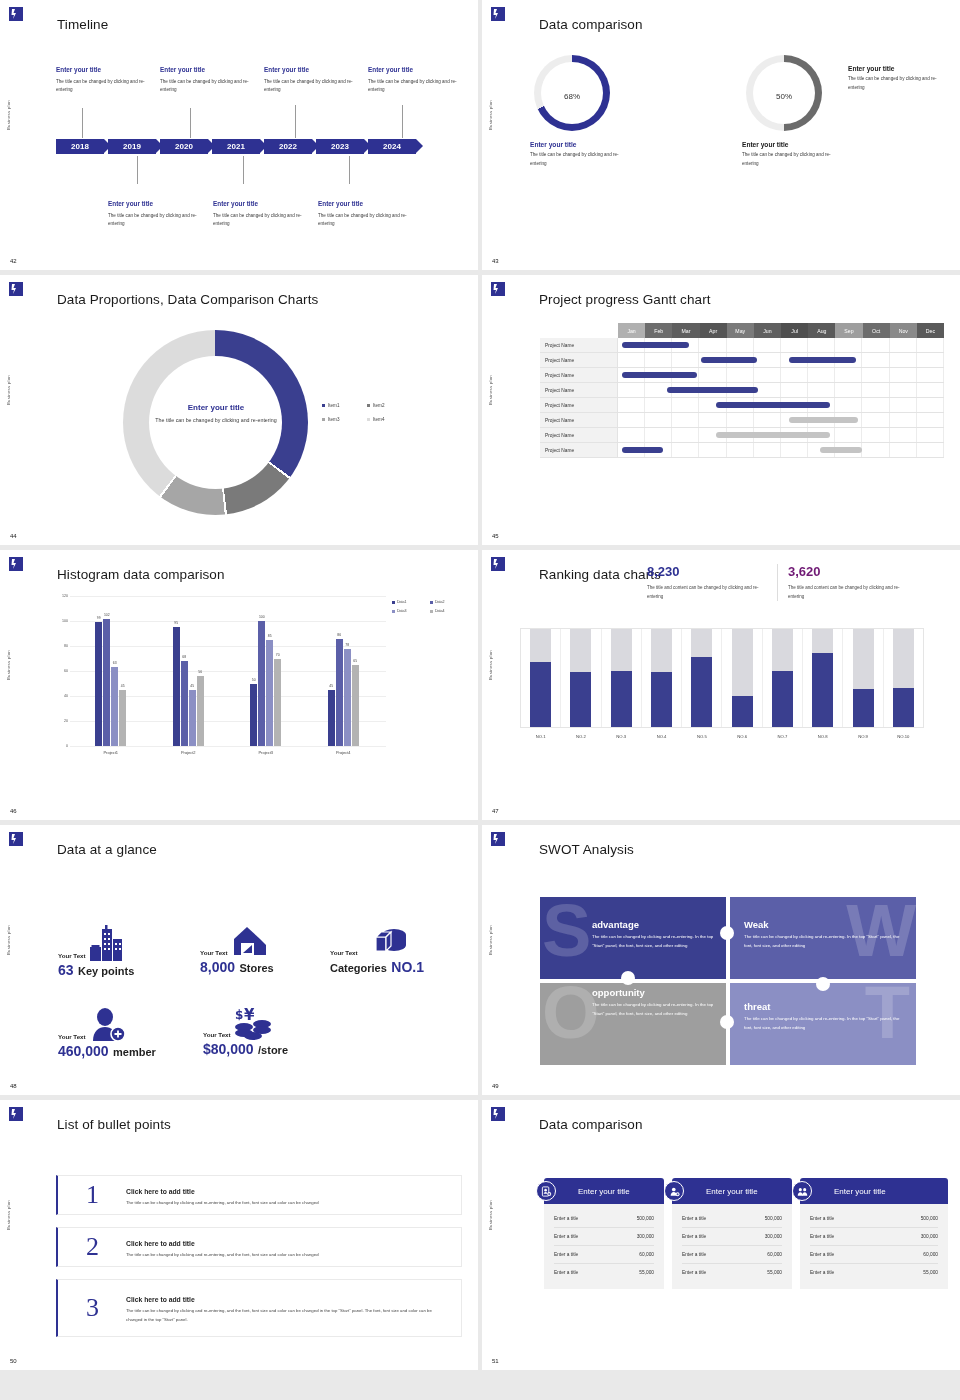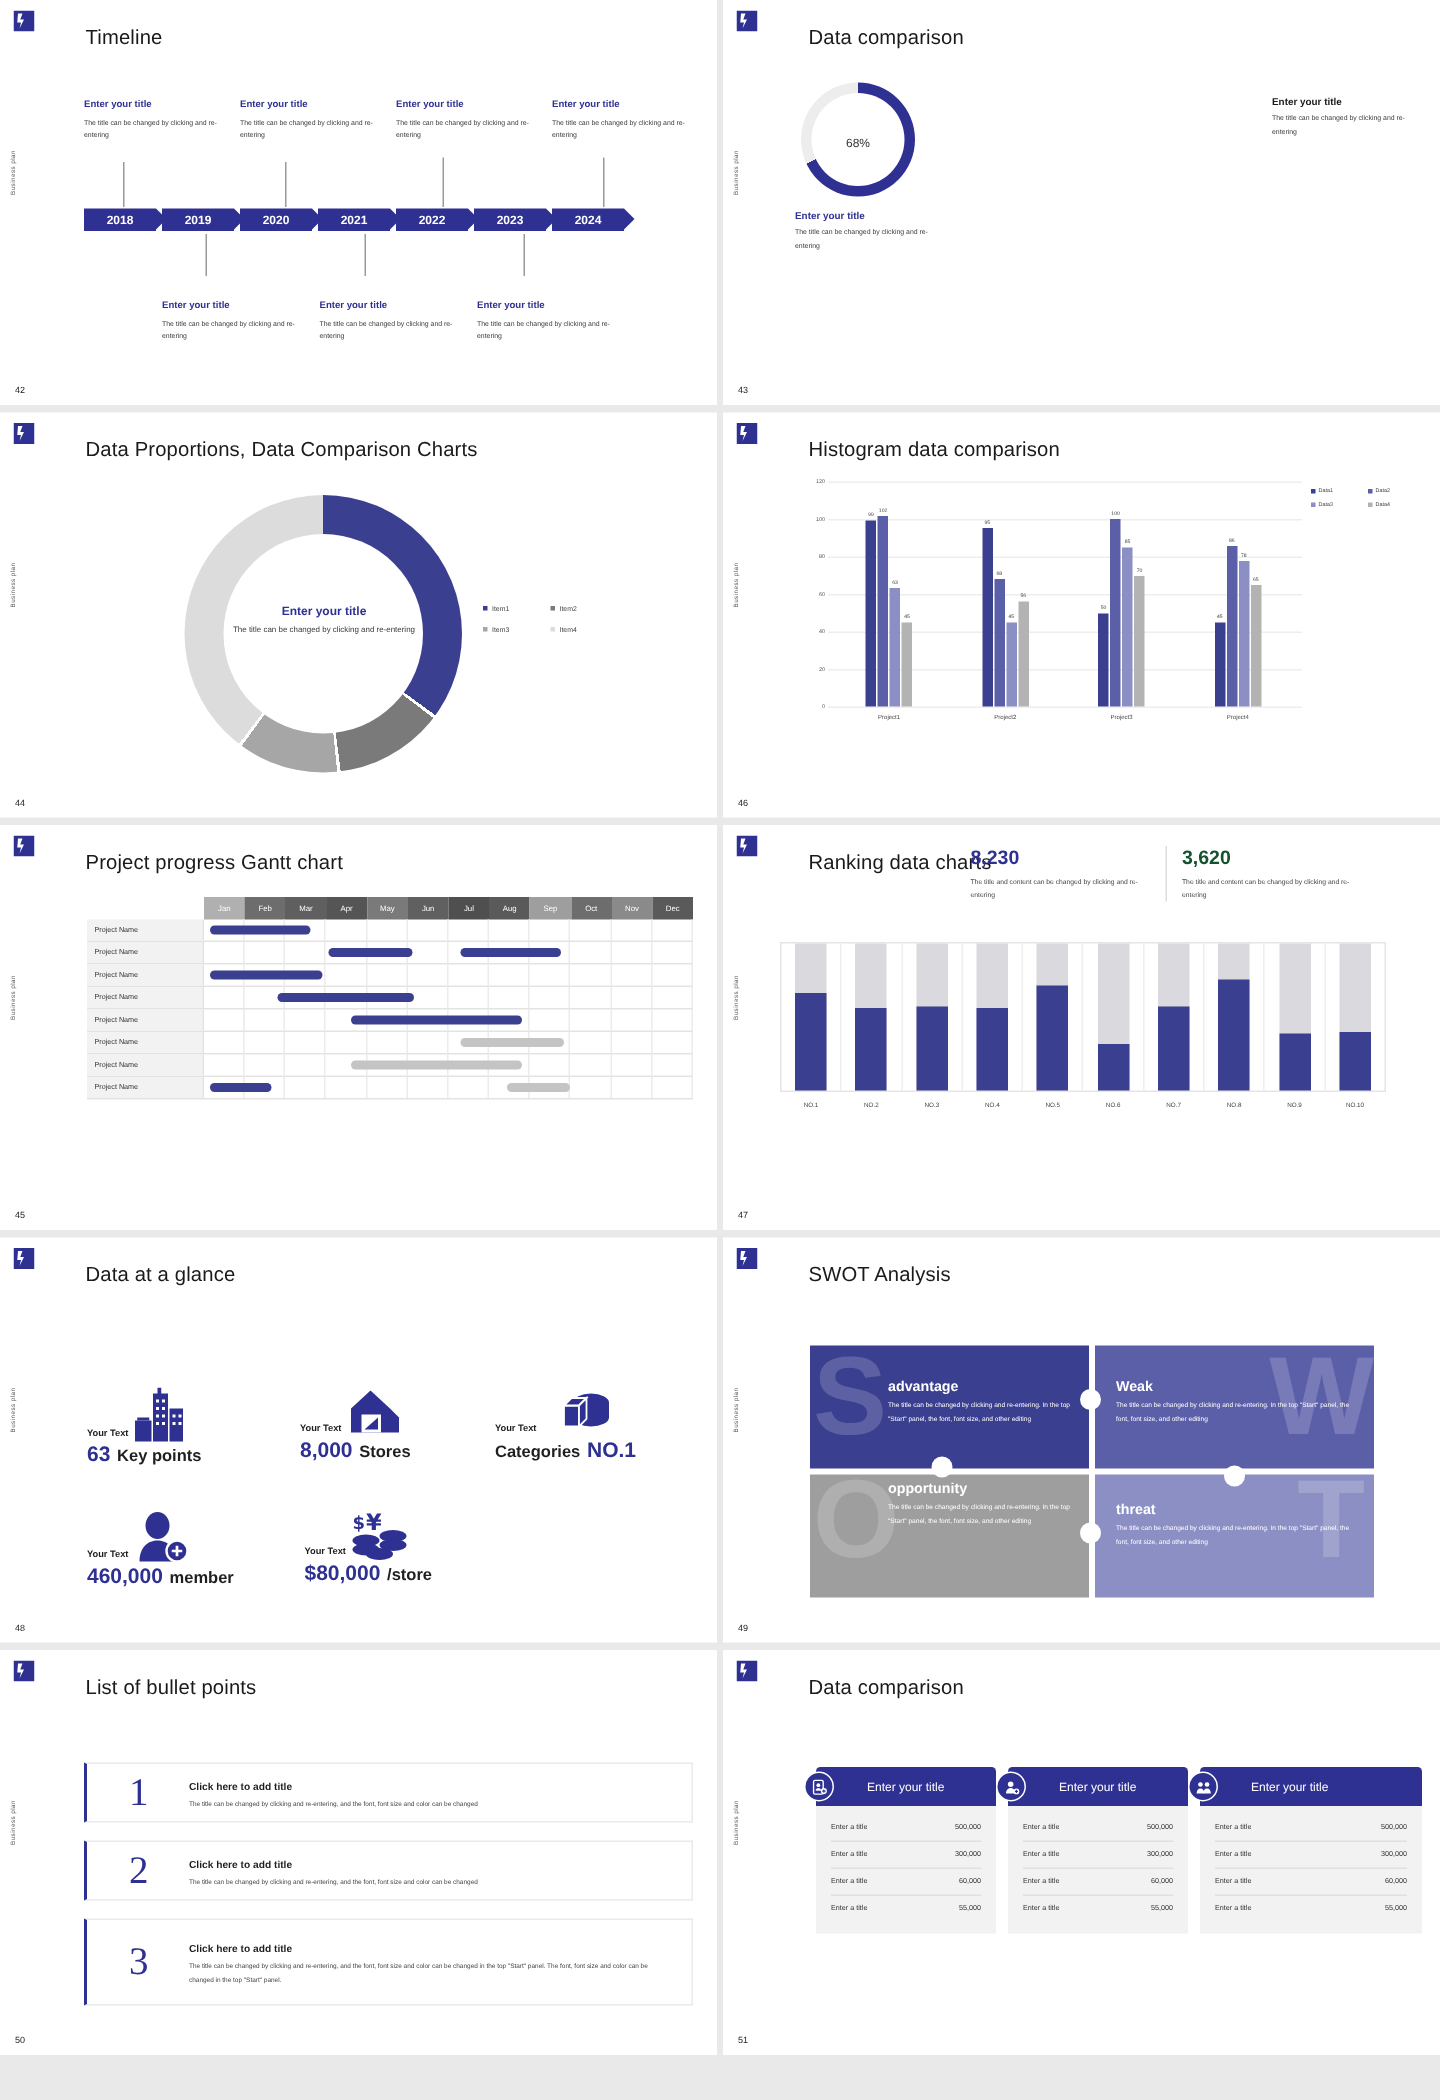--- a/index.html
+++ b/index.html
@@ -189,20 +189,31 @@
       <div class="ring" style="background:conic-gradient(from 0deg, #2e3192 0 68%, #ededed 68% 100%);text-align:right;">
         <div class="hole">
             <div class="val"><span>68</span><span>%</span></div>
           </div>
       </div>
       <div class="ring-cap" style="text-align:left; padding-left:8px;">
         <span class="ttl">Enter your title</span>
         <span class="sub">The title can be changed by clicking and re-entering</span>
       </div>
     </div>
+    <div class="ring-wrap" style="left:252px;">
+      <div class="ring" style="background:conic-gradient(from 0deg, #6b6b6b 0 50%, #ededed 50% 100%);">
+        <div class="hole">
+            <div class="val"><span>50</span><span>%</span></div>
+          </div>
+      </div>
+      <div class="ring-cap" style="text-align:left; padding-left:8px;">
+        <span class="ttl" style="color:#1a1a1a;">Enter your title</span>
+        <span class="sub">The title can be changed by clicking and re-entering</span>
+      </div>
+    </div>
     <div class="ring-wrap" style="left:358px;">
       <div class="ring-cap" style="text-align:left; padding-left:8px;">
         <span class="ttl" style="color:#1a1a1a;">Enter your title</span>
         <span class="sub">The title can be changed by clicking and re-entering</span>
       </div>
     </div>
     <div class="pnum">43</div>
   </div>
 
   <div class="slide">
@@ -232,129 +243,20 @@
       <div>
           <i style="background:#a6a6a6"></i>
           <span>Item3</span>
         </div>
       <div>
           <i style="background:#dcdcdc"></i>
           <span>Item4</span>
         </div>
     </div>
     <div class="pnum">44</div>
-  </div>
-
-  <div class="slide">
-    <svg class="logo" viewBox="0 0 14 14">
-        <rect width="14" height="14" fill="#2e3192"></rect>
-        <path d="M3 2h3l-1.5 4H7L4 12l1-4H2.5z" fill="#fff"></path>
-      </svg>
-    <div class="sidelabel">Business plan</div>
-    <h1 class="stitle">Histogram data comparison</h1>
-
-    <div class="hist">
-      <div class="gl" style="top:0"></div>
-        <div class="yl" style="top:0">120</div>
-      <div class="gl" style="top:25px"></div>
-        <div class="yl" style="top:25px">100</div>
-      <div class="gl" style="top:50px"></div>
-        <div class="yl" style="top:50px">80</div>
-      <div class="gl" style="top:75px"></div>
-        <div class="yl" style="top:75px">60</div>
-      <div class="gl" style="top:100px"></div>
-        <div class="yl" style="top:100px">40</div>
-      <div class="gl" style="top:125px"></div>
-        <div class="yl" style="top:125px">20</div>
-      <div class="gl" style="top:150px"></div>
-        <div class="yl" style="top:150px">0</div>
-
-      <div class="groups">
-        <div class="grp">
-          <div class="bar" style="height:123.75px; background:#3a3f8f;">
-              <b>99</b>
-            </div>
-          <div class="bar" style="height:127.5px; background:#5b5fa8;">
-              <b>102</b>
-            </div>
-          <div class="bar" style="height:78.75px; background:#8b8fc4;">
-              <b>63</b>
-            </div>
-          <div class="bar" style="height:56.25px; background:#b3b3b3;">
-              <b>45</b>
-            </div>
-          <div class="xlab">Project1</div>
-        </div>
-        <div class="grp">
-          <div class="bar" style="height:118.75px; background:#3a3f8f;">
-              <b>95</b>
-            </div>
-          <div class="bar" style="height:85px; background:#5b5fa8;">
-              <b>68</b>
-            </div>
-          <div class="bar" style="height:56.25px; background:#8b8fc4;">
-              <b>45</b>
-            </div>
-          <div class="bar" style="height:70px; background:#b3b3b3;">
-              <b>56</b>
-            </div>
-          <div class="xlab">Project2</div>
-        </div>
-        <div class="grp">
-          <div class="bar" style="height:62.5px; background:#3a3f8f;">
-              <b>50</b>
-            </div>
-          <div class="bar" style="height:125px; background:#5b5fa8;">
-              <b>100</b>
-            </div>
-          <div class="bar" style="height:106.25px; background:#8b8fc4;">
-              <b>85</b>
-            </div>
-          <div class="bar" style="height:87.5px; background:#b3b3b3;">
-              <b>70</b>
-            </div>
-          <div class="xlab">Project3</div>
-        </div>
-        <div class="grp">
-          <div class="bar" style="height:56.25px; background:#3a3f8f;">
-              <b>45</b>
-            </div>
-          <div class="bar" style="height:107.5px; background:#5b5fa8;">
-              <b>86</b>
-            </div>
-          <div class="bar" style="height:97.5px; background:#8b8fc4;">
-              <b>78</b>
-            </div>
-          <div class="bar" style="height:81.25px; background:#b3b3b3;">
-              <b>65</b>
-            </div>
-          <div class="xlab">Project4</div>
-        </div>
-      </div>
-    </div>
-
-    <div class="hlegend">
-      <div>
-          <i style="background:#3a3f8f"></i>
-          <span>Data1</span>
-        </div>
-      <div>
-          <i style="background:#5b5fa8"></i>
-          <span>Data2</span>
-        </div>
-      <div>
-          <i style="background:#8b8fc4"></i>
-          <span>Data3</span>
-        </div>
-      <div>
-          <i style="background:#b3b3b3"></i>
-          <span>Data4</span>
-        </div>
-    </div>
-    <div class="pnum">46</div>
   </div>
 
   <div class="slide">
     <svg class="logo" viewBox="0 0 14 14">
         <rect width="14" height="14" fill="#2e3192"></rect>
         <path d="M3 2h3l-1.5 4H7L4 12l1-4H2.5z" fill="#fff"></path>
       </svg>
     <div class="sidelabel">Business plan</div>
     <h1 class="stitle">Project progress Gantt chart</h1>
 
@@ -525,29 +427,138 @@
     </div>
     <div class="pnum">45</div>
   </div>
 
   <div class="slide">
     <svg class="logo" viewBox="0 0 14 14">
         <rect width="14" height="14" fill="#2e3192"></rect>
         <path d="M3 2h3l-1.5 4H7L4 12l1-4H2.5z" fill="#fff"></path>
       </svg>
     <div class="sidelabel">Business plan</div>
+    <h1 class="stitle">Histogram data comparison</h1>
+
+    <div class="hist">
+      <div class="gl" style="top:0"></div>
+        <div class="yl" style="top:0">120</div>
+      <div class="gl" style="top:25px"></div>
+        <div class="yl" style="top:25px">100</div>
+      <div class="gl" style="top:50px"></div>
+        <div class="yl" style="top:50px">80</div>
+      <div class="gl" style="top:75px"></div>
+        <div class="yl" style="top:75px">60</div>
+      <div class="gl" style="top:100px"></div>
+        <div class="yl" style="top:100px">40</div>
+      <div class="gl" style="top:125px"></div>
+        <div class="yl" style="top:125px">20</div>
+      <div class="gl" style="top:150px"></div>
+        <div class="yl" style="top:150px">0</div>
+
+      <div class="groups">
+        <div class="grp">
+          <div class="bar" style="height:123.75px; background:#3a3f8f;">
+              <b>99</b>
+            </div>
+          <div class="bar" style="height:127.5px; background:#5b5fa8;">
+              <b>102</b>
+            </div>
+          <div class="bar" style="height:78.75px; background:#8b8fc4;">
+              <b>63</b>
+            </div>
+          <div class="bar" style="height:56.25px; background:#b3b3b3;">
+              <b>45</b>
+            </div>
+          <div class="xlab">Project1</div>
+        </div>
+        <div class="grp">
+          <div class="bar" style="height:118.75px; background:#3a3f8f;">
+              <b>95</b>
+            </div>
+          <div class="bar" style="height:85px; background:#5b5fa8;">
+              <b>68</b>
+            </div>
+          <div class="bar" style="height:56.25px; background:#8b8fc4;">
+              <b>45</b>
+            </div>
+          <div class="bar" style="height:70px; background:#b3b3b3;">
+              <b>56</b>
+            </div>
+          <div class="xlab">Project2</div>
+        </div>
+        <div class="grp">
+          <div class="bar" style="height:62.5px; background:#3a3f8f;">
+              <b>50</b>
+            </div>
+          <div class="bar" style="height:125px; background:#5b5fa8;">
+              <b>100</b>
+            </div>
+          <div class="bar" style="height:106.25px; background:#8b8fc4;">
+              <b>85</b>
+            </div>
+          <div class="bar" style="height:87.5px; background:#b3b3b3;">
+              <b>70</b>
+            </div>
+          <div class="xlab">Project3</div>
+        </div>
+        <div class="grp">
+          <div class="bar" style="height:56.25px; background:#3a3f8f;">
+              <b>45</b>
+            </div>
+          <div class="bar" style="height:107.5px; background:#5b5fa8;">
+              <b>86</b>
+            </div>
+          <div class="bar" style="height:97.5px; background:#8b8fc4;">
+              <b>78</b>
+            </div>
+          <div class="bar" style="height:81.25px; background:#b3b3b3;">
+              <b>65</b>
+            </div>
+          <div class="xlab">Project4</div>
+        </div>
+      </div>
+    </div>
+
+    <div class="hlegend">
+      <div>
+          <i style="background:#3a3f8f"></i>
+          <span>Data1</span>
+        </div>
+      <div>
+          <i style="background:#5b5fa8"></i>
+          <span>Data2</span>
+        </div>
+      <div>
+          <i style="background:#8b8fc4"></i>
+          <span>Data3</span>
+        </div>
+      <div>
+          <i style="background:#b3b3b3"></i>
+          <span>Data4</span>
+        </div>
+    </div>
+    <div class="pnum">46</div>
+  </div>
+
+  <div class="slide">
+    <svg class="logo" viewBox="0 0 14 14">
+        <rect width="14" height="14" fill="#2e3192"></rect>
+        <path d="M3 2h3l-1.5 4H7L4 12l1-4H2.5z" fill="#fff"></path>
+      </svg>
+    <div class="sidelabel">Business plan</div>
     <h1 class="stitle">Ranking data charts</h1>
 
     <div class="rk-stats">
       <div class="rk-stat">
         <div class="rk-num" style="color:#2e3192;">8,230</div>
         <div class="rk-desc">The title and content can be changed by clicking and re-entering</div>
       </div>
       <div class="rk-stat sep">
-        <div class="rk-num" style="color:#14532d;">3,620</div>
+        <div class="rk-num" style="color:#701a75;">3,620</div>
         <div class="rk-desc">The title and content can be changed by clicking and re-entering</div>
       </div>
     </div>
 
     <div class="rk-chart">
       <div class="rk-col">
           <div class="rk-track">
             <div class="rk-fill" style="height:66%"></div>
           </div>
           <div class="rk-lab">NO.1</div>

